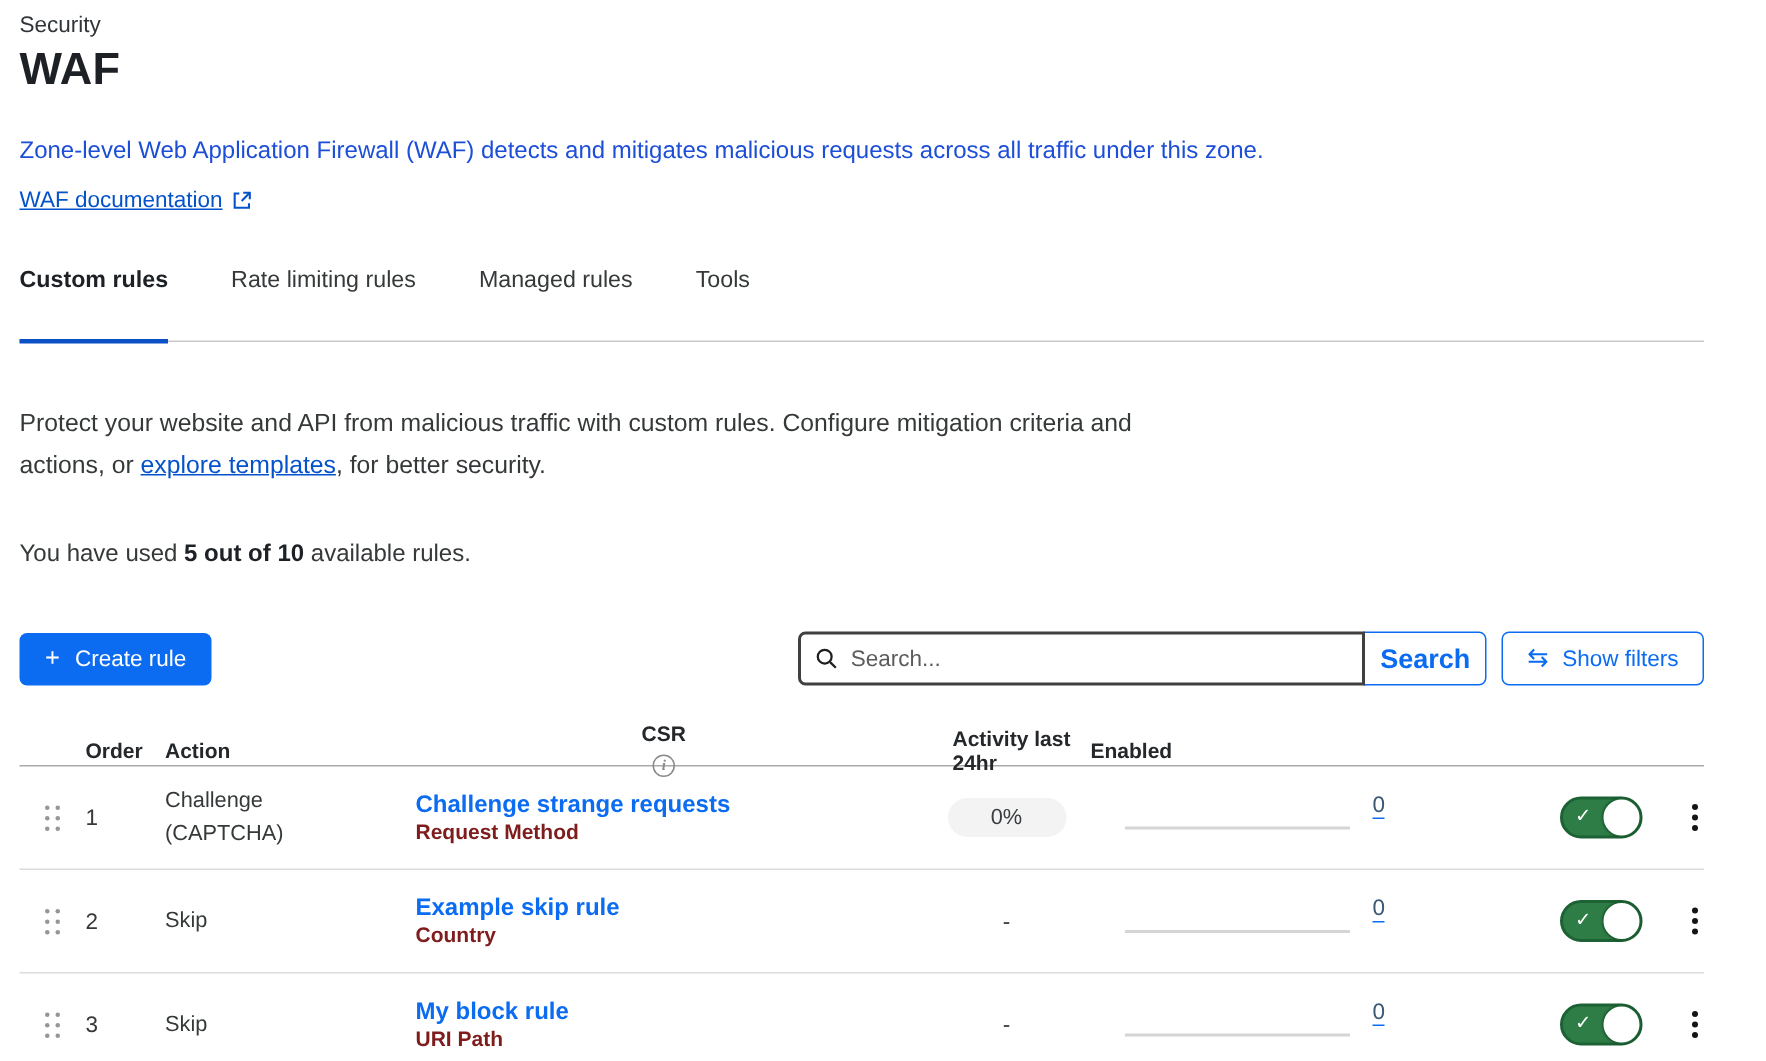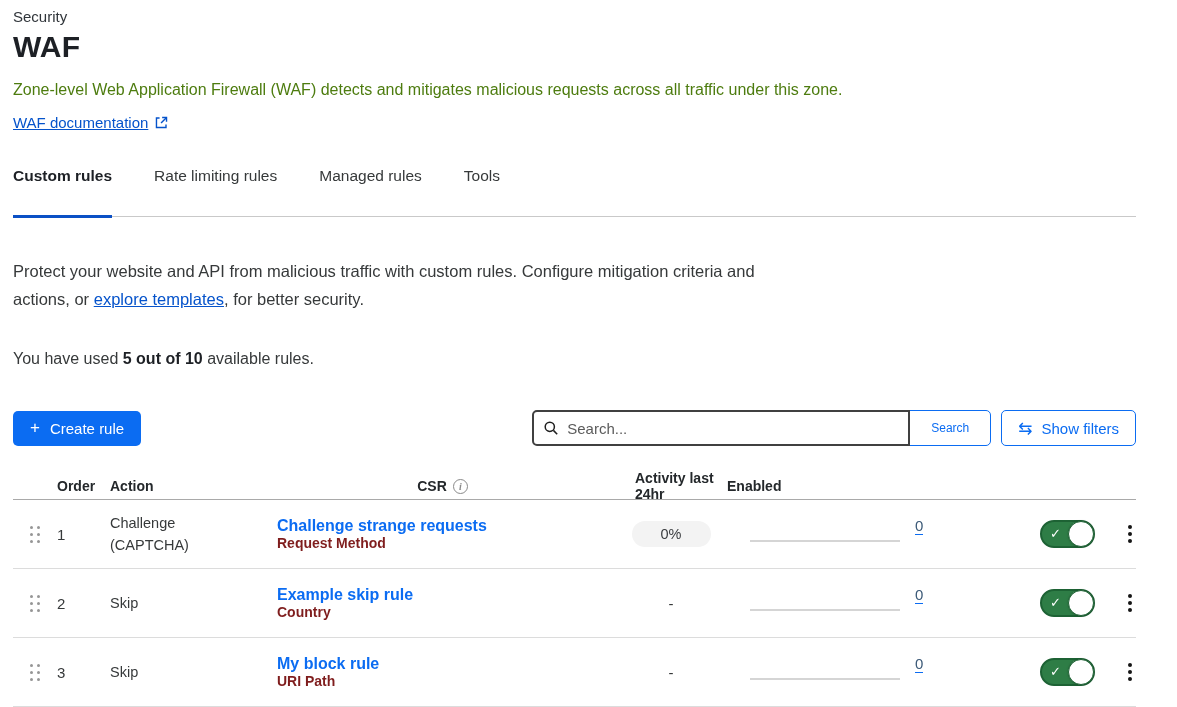--- a/index.html
+++ b/index.html
@@ -2,21 +2,21 @@
 <html><head>
 <meta charset="utf-8">
 <style>
   * { margin:0; padding:0; box-sizing:border-box; }
   html,body { background:#fff; width:1177px; height:707px; overflow:hidden;
     font-family:"Liberation Sans", sans-serif; color:#36393a; }
   .page { width:1149px; height:707px; padding:0 13px; position:relative; }
 
   .breadcrumb { padding-top:8px; font-size:15px; font-weight:500; color:#30353a; }
   .page-title { margin-top:5px; font-size:30px; font-weight:700; color:#1d2025; letter-spacing:.2px; }
-  .zone-desc { margin-top:17px; font-size:16px; color:#4d7c0f; }
+  .zone-desc { margin-top:28px; font-size:16px; color:#1d4ed8; }
   .doc-row { margin-top:15px; font-size:15px; display:flex; align-items:center; gap:6px; }
   a.link { color:#0553cb; text-decoration:underline; cursor:pointer; }
 
   .tabs { margin-top:36px; display:flex; gap:42px; border-bottom:1px solid #c9c9c9; }
   .tab { font-size:15.5px; color:#36393a; padding-bottom:30px; border-bottom:3px solid transparent;
     margin-bottom:-2px; cursor:pointer; }
   .tab.active { font-weight:700; color:#1d2025; border-bottom-color:#0b50c5; }
 
   .intro { margin-top:40px; max-width:742px; font-size:16.5px; line-height:28px; }
   .usage { margin-top:37px; font-size:16px; }
@@ -27,35 +27,35 @@
     color:#fff; font-size:15px; font-family:inherit; display:flex; align-items:center; gap:10px; cursor:pointer; }
   .btn-create .plus { font-size:17px; font-weight:400; }
   .toolbar-spacer { flex:1; }
   .search-group { display:flex; height:36px; }
   .search-box { position:relative; }
   .search-box svg { position:absolute; left:11px; top:10px; }
   .search-input { width:378px; height:36px; border:2px solid #404040; border-radius:5px 0 0 5px;
     padding:0 10px 0 33px; font-size:15px; font-family:inherit; color:#36393a; outline:none; }
   .search-input::placeholder { color:#5b5b5b; }
   .btn-search { width:82px; height:36px; margin-left:-1px; background:#fff; border:1px solid #0b6cf2;
-    border-radius:0 5px 5px 0; color:#0b6cf2; font-size:12px; font-family:inherit; cursor:pointer; }
+    border-radius:0 5px 5px 0; color:#0b6cf2; font-size:18px; font-family:inherit; cursor:pointer;font-weight:bold; }
   .btn-filters { margin-left:10px; height:36px; padding:0 16px; background:#fff; border:1px solid #0b6cf2;
     border-radius:5px; color:#0b6cf2; font-size:15px; font-family:inherit; display:flex; align-items:center;
     gap:9px; cursor:pointer; }
   .swap-glyph { font-size:17px; line-height:1; font-family:"DejaVu Sans", sans-serif; }
 
   .rules-table { margin-top:24px; }
   .thead, .trow { display:grid;
     grid-template-columns:42px 53px 157px 355px 102px 318px 82px 1fr; align-items:center; }
   .thead { height:30px; font-size:14px; font-weight:700; color:#24282b; border-bottom:1px solid #a9a9a9; }
   .trow { height:69px; border-bottom:1px solid #dcdcdc; }
   .th-order,.td-order { padding-left:2px; }
   .th-action,.td-action { padding-left:2px; }
   .th-name,.td-name { padding-left:12px; }
-  .th-csr,.td-csr { text-align:center; display:flex; justify-content:center; align-items:center; gap:6px; }
+  .th-csr,.td-csr { text-align:center; display:flex; justify-content:center; align-items:center; gap:6px;flex-direction:column; }
   .th-activity { padding-left:15px; }
   .th-enabled { padding-left:5px; }
 
   .drag-handle { display:grid; grid-template-columns:repeat(2,3px); grid-auto-rows:3px; gap:4px 4px;
     width:10px; margin-left:17px; cursor:grab; }
   .drag-handle i { width:3px; height:3px; border-radius:50%; background:#969696; }
 
   .td-order { font-size:15px; color:#36393a; }
   .td-action { font-size:14.5px; color:#36393a; line-height:22px; }
   .action-text { display:inline-block; max-width:110px; }

